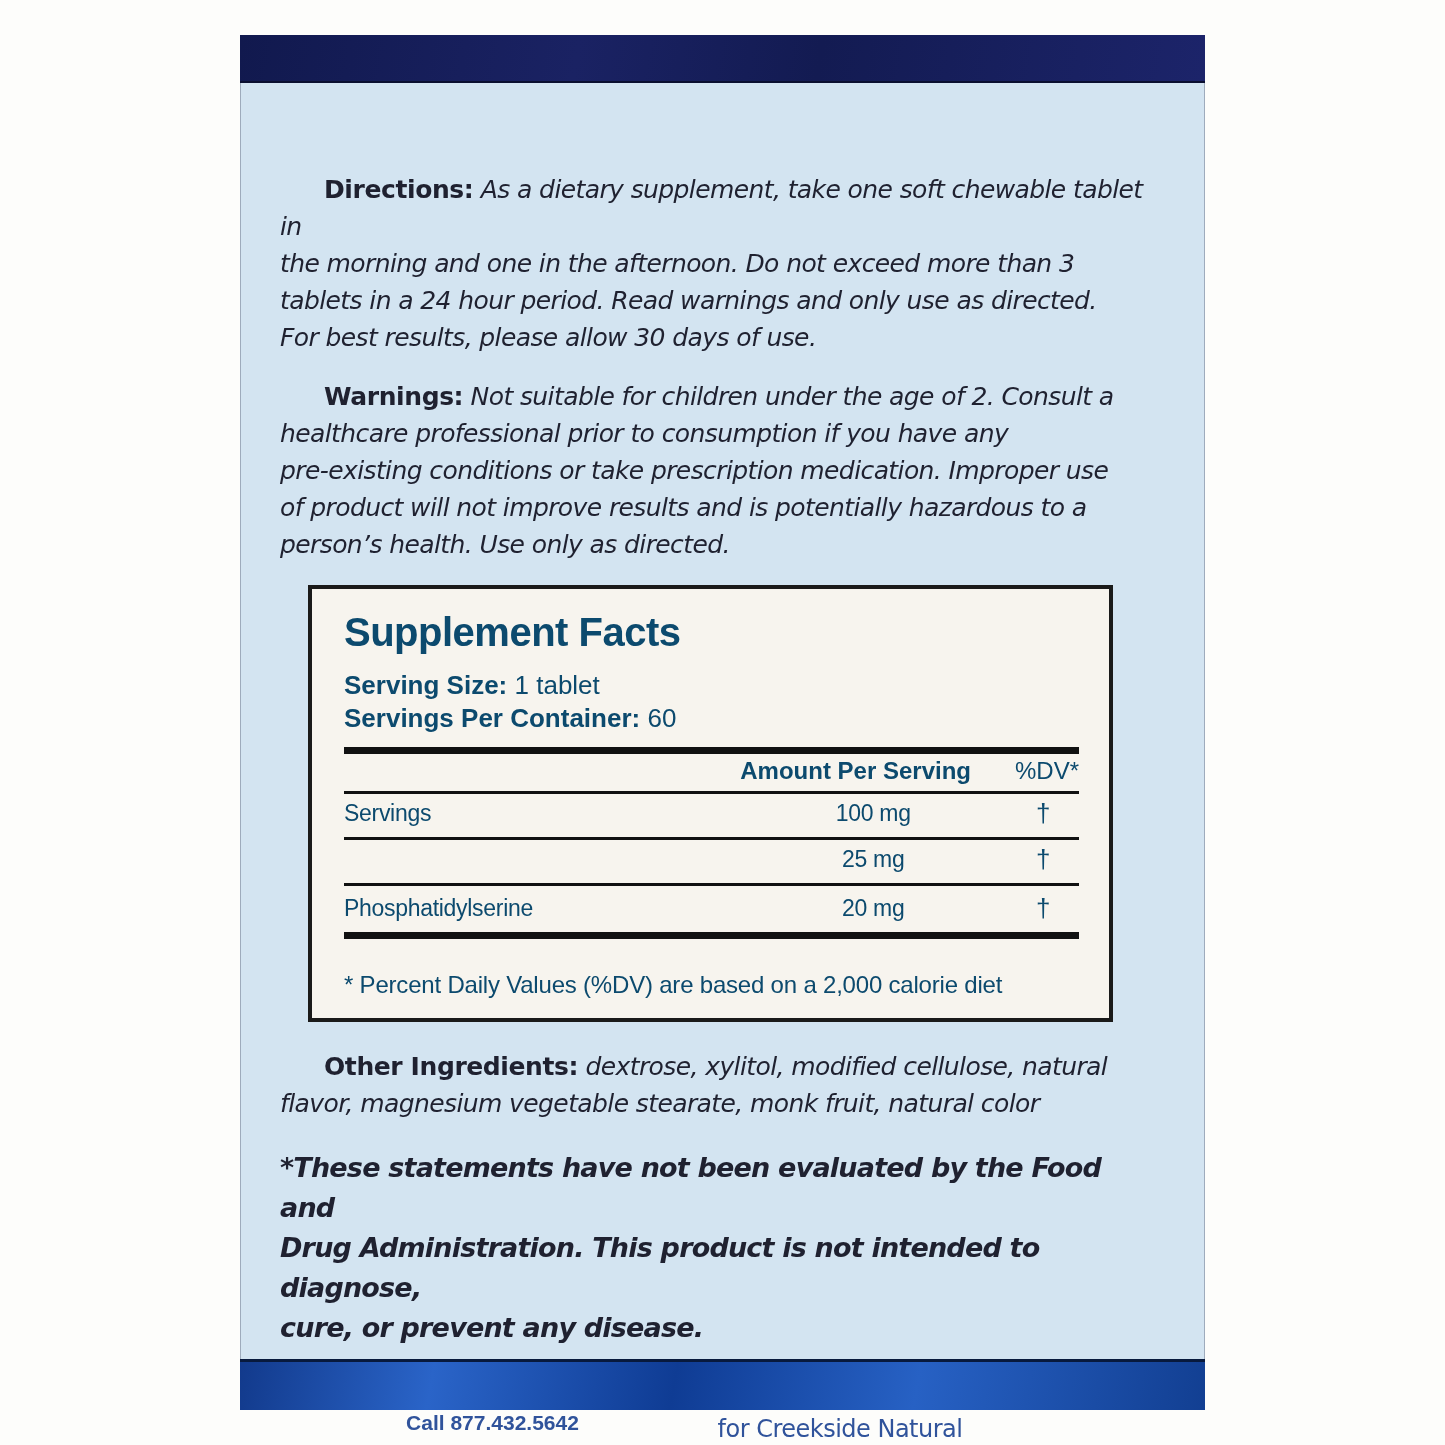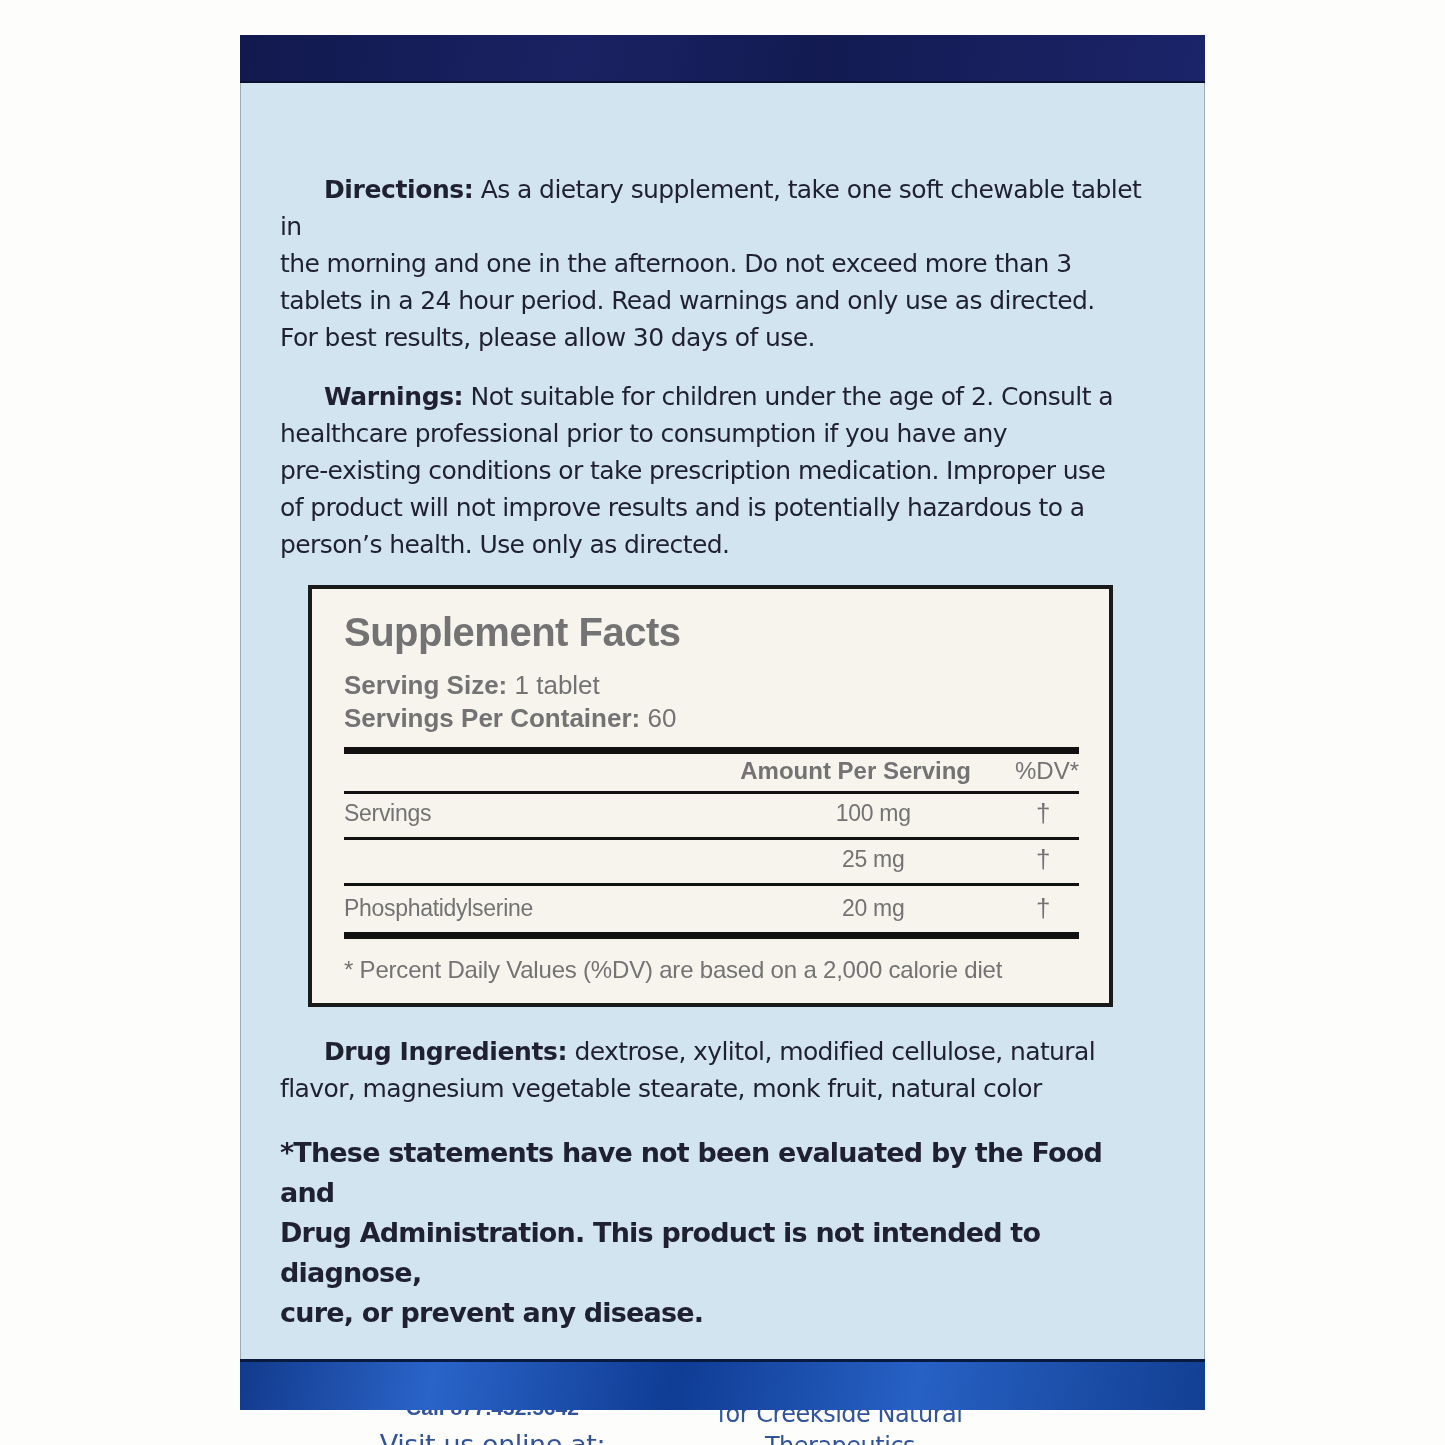--- a/index.html
+++ b/index.html
@@ -17,38 +17,38 @@
            border-bottom:2px solid #0a0f30;
            background-image:linear-gradient(100deg,#11194e 0%,#1a2263 35%,#131b52 60%,#1c246a 100%);}
   .bottom-bar{position:absolute;left:0;bottom:0;width:100%;height:51px;
            border-top:3px solid #081a3d;
            background-image:linear-gradient(100deg,#123a8c 0%,#2a64c8 20%,#0f3c94 45%,#2761c4 70%,#123f92 100%);}
 
   .content{position:absolute;left:0;top:50px;width:100%;padding:86px 45px 0 40px;color:var(--body-text);}
 
   .para{font-size:25px;line-height:37px;letter-spacing:-0.6px;margin-bottom:22px;}
   .para b{letter-spacing:-0.4px;margin-left:44px;}
-  .ml{white-space:pre-wrap;}
+  .ml{white-space:pre-wrap;font-style:italic;}
 
   
-  .facts{background:var(--facts-bg);border:4px solid var(--facts-border);color:#737373;
+  .facts{background:var(--facts-bg);border:4px solid var(--facts-border);color:#0c4a6e;
          margin:10px 0 0 28px;width:805px;padding:14px 30px 16px 32px;
          font-family:"Liberation Sans",sans-serif;letter-spacing:0;}
   .facts h1{font-size:40px;line-height:46px;font-weight:bold;letter-spacing:-0.5px;margin:6px 0 14px 0;}
   .serving-line{font-size:26px;line-height:33px;}
   .bar{height:7px;background:#111;margin:12px 0 0 0;}
   .t-header{position:relative;height:40px;border-bottom:3px solid #111;}
   .t-header .hdr-amount{position:absolute;right:108px;bottom:6px;font-weight:bold;font-size:24px;}
   .t-header .hdr-dv{position:absolute;right:0;bottom:6px;font-weight:normal;font-size:24px;}
   .t-row{position:relative;height:46px;border-bottom:3px solid #111;font-size:23px;letter-spacing:-0.3px;}
   .t-row .nm{position:absolute;left:0;bottom:10px;white-space:nowrap;}
   .t-row .amt{position:absolute;left:72%;bottom:10px;transform:translateX(-50%);}
   .t-row .dv{position:absolute;right:6px;width:60px;text-align:center;bottom:8px;font-size:26px;}
   .t-row.last{border-bottom:none;}
-  .footnotes{border-top:7px solid #111;margin-top:0;padding-top:13px;font-size:24px;line-height:35px;letter-spacing:-0.2px;}
+  .footnotes{border-top:7px solid #111;margin-top:0;padding-top:28px;font-size:24px;line-height:35px;letter-spacing:-0.2px;}
 
   .disclaimer{font-weight:bold;font-size:27px;line-height:40px;letter-spacing:-0.8px;margin-top:26px;}
 
   
   .bottom-row{display:flex;margin-top:34px;}
   .contact-col{width:285px;margin-left:70px;text-align:center;color:var(--accent-blue);}
   .contact-col .q{font-family:"Liberation Sans",sans-serif;font-weight:bold;font-size:21px;line-height:27px;}
   .contact-col .visit{font-size:27px;line-height:36px;margin-top:6px;letter-spacing:-0.4px;}
 
   .mfg-col{width:400px;margin-left:5px;text-align:center;}
@@ -100,21 +100,21 @@
           <span class="nm">Phosphatidylserine</span>
           <span class="amt">20 mg</span>
           <span class="dv">†</span>
         </div>
 
         <div class="footnotes">
           <div>* Percent Daily Values (%DV) are based on a 2,000 calorie diet</div>
         </div>
       </div>
 
-      <p class="para" style="margin-top:26px;"><b>Drug Ingredients:</b> <span class="ml">dextrose, xylitol, modified cellulose, natural
+      <p class="para" style="margin-top:26px;"><b>Other Ingredients:</b> <span class="ml">dextrose, xylitol, modified cellulose, natural
 flavor, magnesium vegetable stearate, monk fruit, natural color</span></p>
 
       <p class="disclaimer ml">*These statements have not been evaluated by the Food and
 Drug Administration. This product is not intended to diagnose,
 cure, or prevent any disease.</p>
 
       <div class="bottom-row">
         <div class="contact-col">
           <div class="q">Questions or comments?</div>
           <div class="q">Call 877.432.5642</div>

